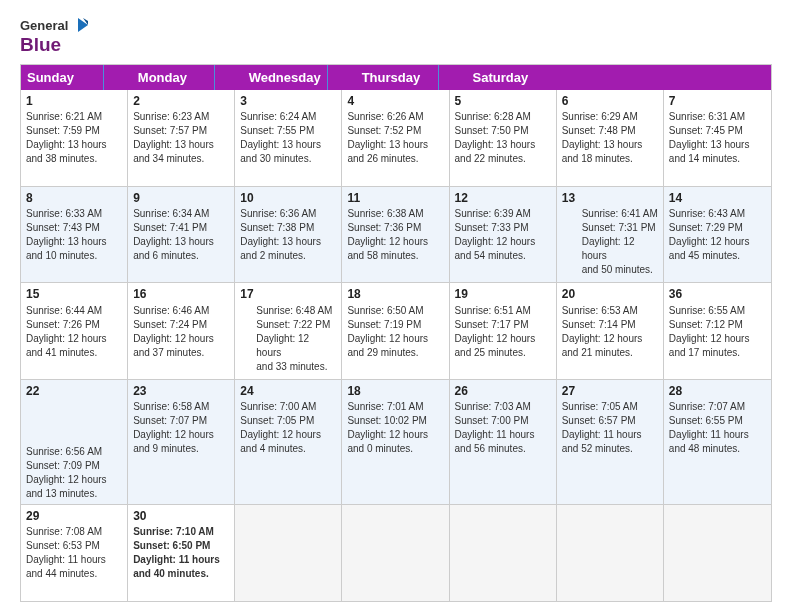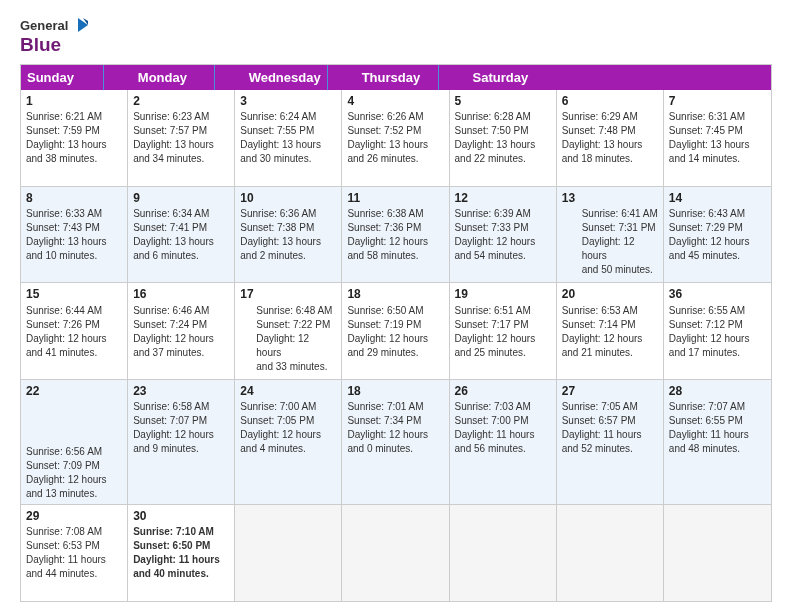--- a/index.html
+++ b/index.html
@@ -305,21 +305,21 @@
           <div class="cal-cell">
             <span class="day-num">24</span>
             <div class="cal-cell-text" style="white-space: pre-line;">Sunrise: 7:00 AM
 Sunset: 7:05 PM
 Daylight: 12 hours
 and 4 minutes.</div>
           </div>
           <div class="cal-cell">
             <span class="day-num">18</span>
             <div class="cal-cell-text" style="white-space: pre-line;">Sunrise: 7:01 AM
-Sunset: 7:34 PM
+Sunset: 10:02 PM
 Daylight: 12 hours
 and 0 minutes.</div>
           </div>
           <div class="cal-cell">
             <span class="day-num">26</span>
             <div class="cal-cell-text" style="white-space: pre-line;">Sunrise: 7:03 AM
 Sunset: 7:00 PM
 Daylight: 11 hours
 and 56 minutes.</div>
           </div>

